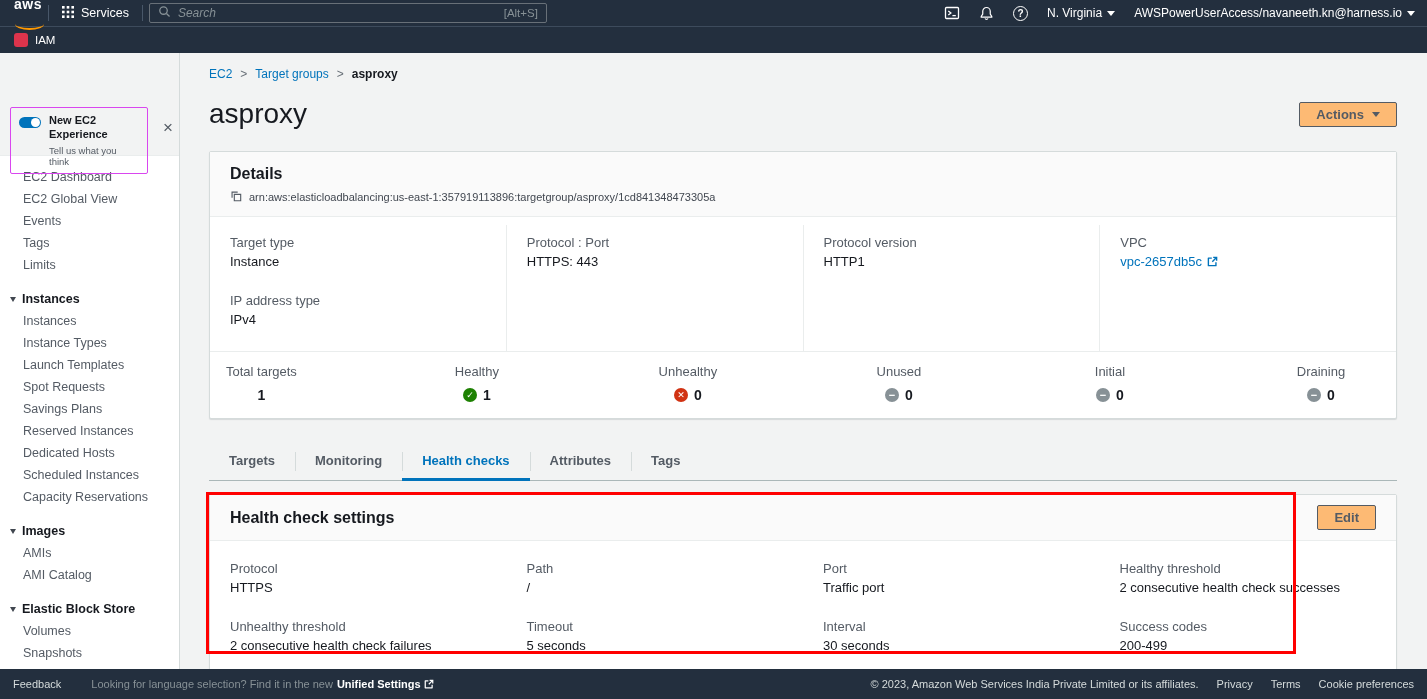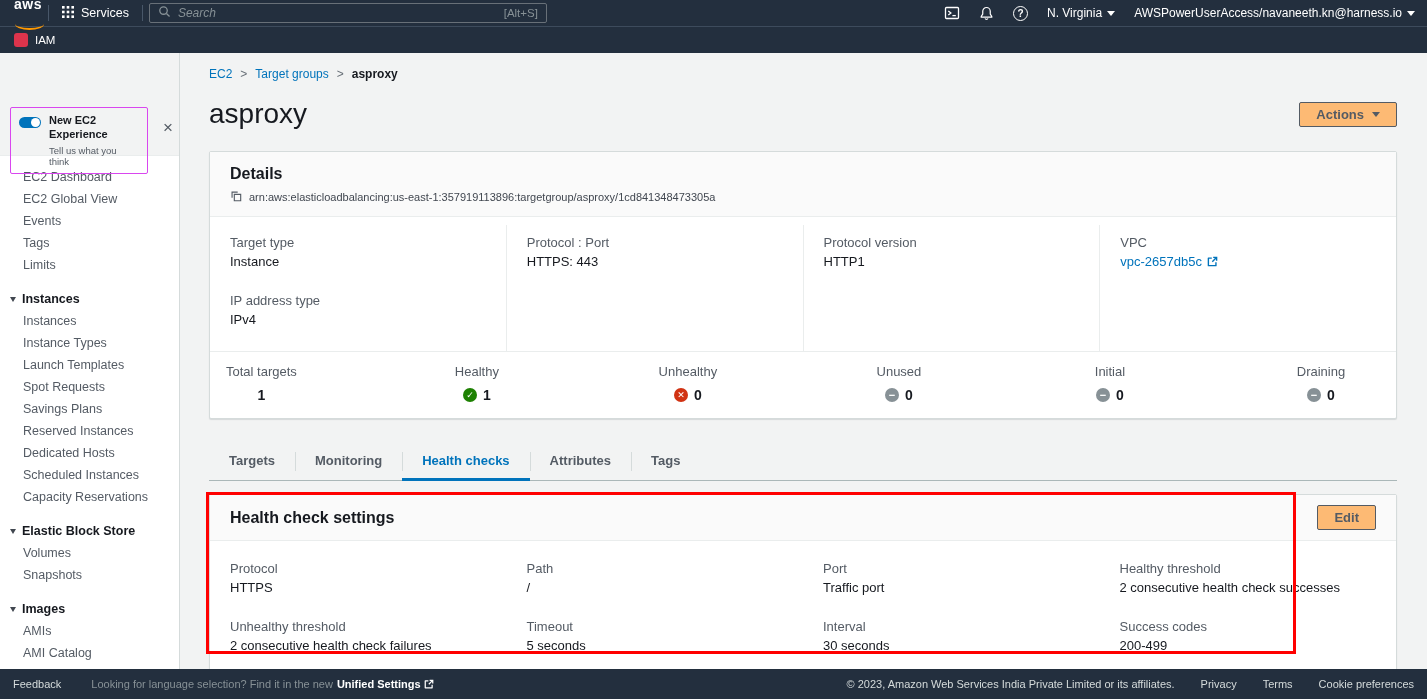--- a/index.html
+++ b/index.html
@@ -105,21 +105,21 @@
   .red-annotation { position:absolute; left:-3px; top:-2px; width:1090px; height:162px;
     border:3px solid #ff0000; pointer-events:none; z-index:8; }
 
   
   .footer { position:absolute; left:0; right:0; bottom:0; height:30px; background:#232f3e;
     display:flex; align-items:center; font-size:11px; color:#aab7b8; padding:0 13px; z-index:25; }
   .f-feedback { color:#d5dbdb; margin-right:30px; cursor:pointer; }
   .f-lang { color:#879196; display:flex; gap:4px; }
   .f-lang-link { color:#fff; font-weight:700; display:flex; align-items:center; gap:3px; cursor:pointer; }
   .f-lang-link .ext-icon { color:#fff; }
-  .f-right { margin-left:auto; display:flex; gap:26px; align-items:center; color:#d5dbdb; }
+  .f-right { margin-left:auto; display:flex; gap:18px; align-items:center; color:#d5dbdb; }
   .f-right span { cursor:pointer; }
   .f-copy { cursor:default !important; }
 </style>
 </head>
 <body>
 
 <header class="topnav">
   <div class="nav-row1">
     <span class="logo">aws</span>
     <span class="nav-sep"></span>
@@ -213,33 +213,33 @@
       <a class="nav-link">Savings Plans</a>
       <a class="nav-link">Reserved Instances</a>
       <a class="nav-link">Dedicated Hosts</a>
       <a class="nav-link">Scheduled Instances</a>
       <a class="nav-link">Capacity Reservations</a>
     </div>
 
     <div class="nav-section">
       <div class="nav-section-header">
         <span class="tri-down"></span>
-        <span>Elastic Block Store</span>
-      </div>
-      <a class="nav-link">Volumes</a>
-      <a class="nav-link">Snapshots</a>
+        <span>Images</span>
+      </div>
+      <a class="nav-link">AMIs</a>
+      <a class="nav-link">AMI Catalog</a>
     </div>
 
     <div class="nav-section">
       <div class="nav-section-header">
         <span class="tri-down"></span>
-        <span>Images</span>
-      </div>
-      <a class="nav-link">AMIs</a>
-      <a class="nav-link">AMI Catalog</a>
+        <span>Elastic Block Store</span>
+      </div>
+      <a class="nav-link">Volumes</a>
+      <a class="nav-link">Snapshots</a>
     </div>
   </nav>
 </aside>
 
 <main class="content">
   <nav class="breadcrumb">
     <a>EC2</a>
     <span class="crumb-sep">&gt;</span>
     <a>Target groups</a>
     <span class="crumb-sep">&gt;</span>

